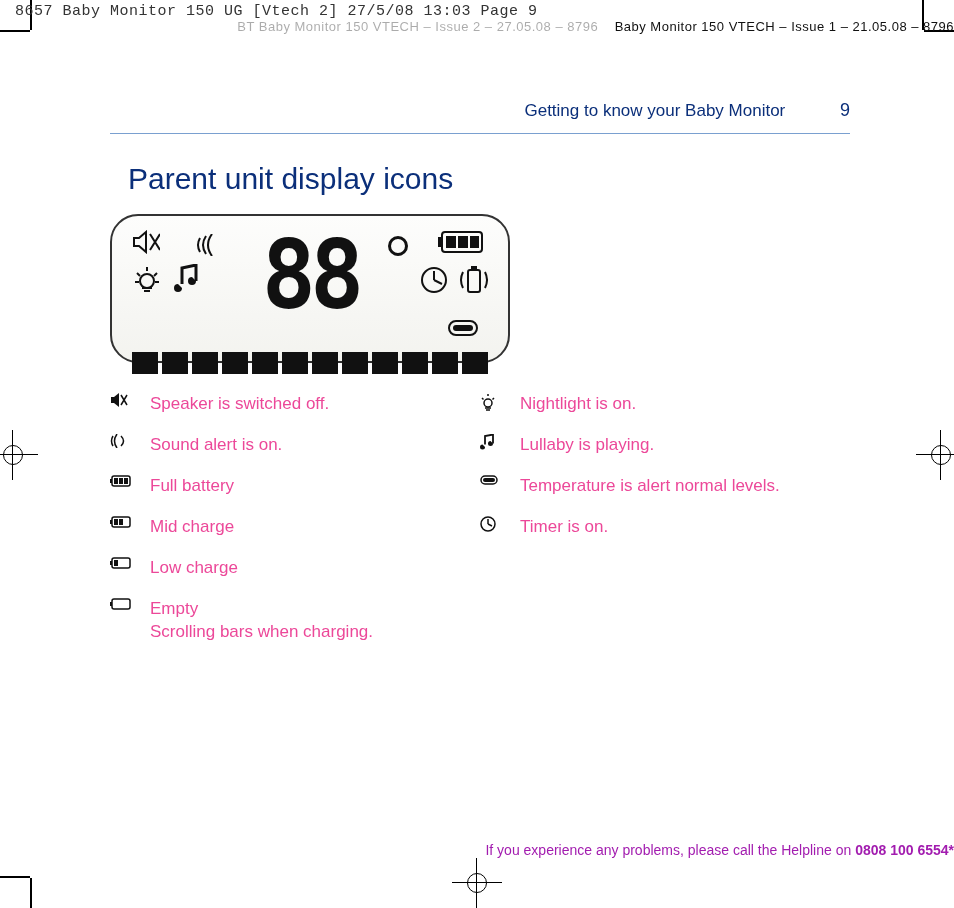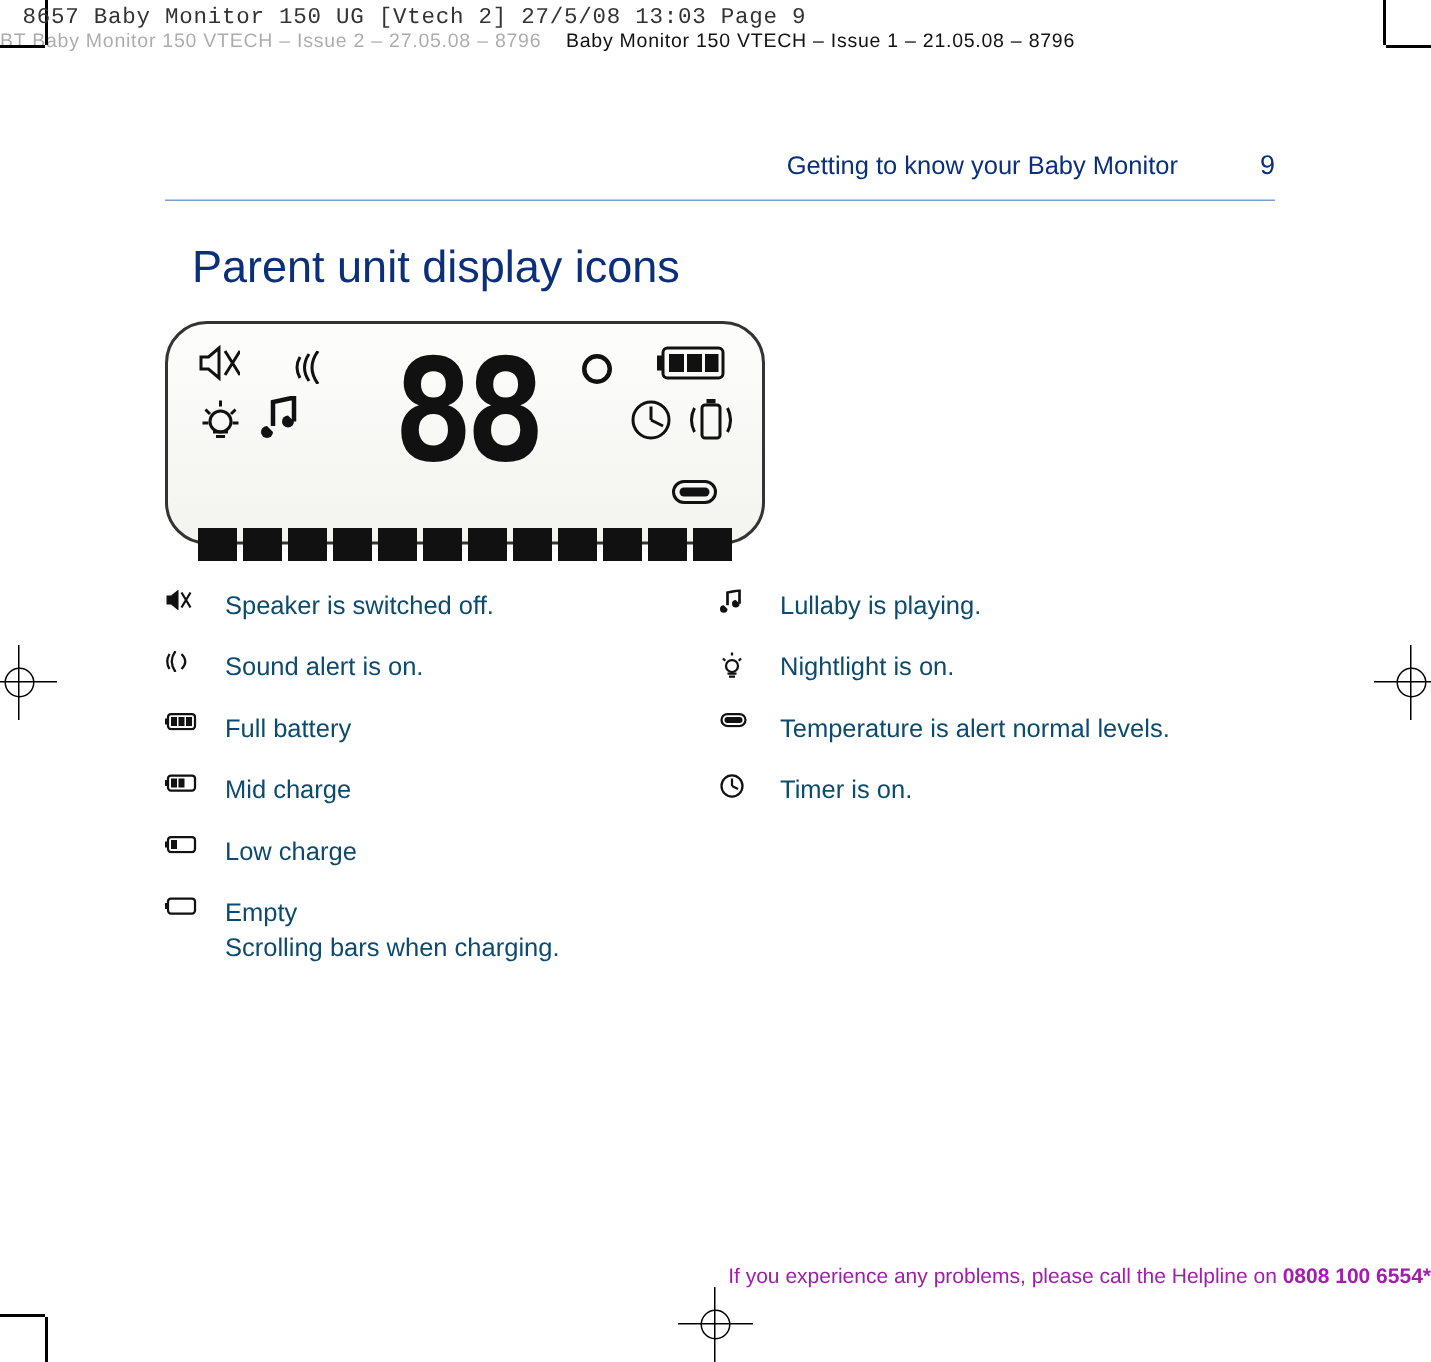--- a/index.html
+++ b/index.html
@@ -14,21 +14,21 @@
   }
   .mono { font-family: "Courier New", monospace; }
   .crop-mark { position: absolute; background: #000; }
   .top-bar {
     position: absolute;
     top: 3px; left: 0; right: 0;
     font-size: 15px;
     letter-spacing: 0.5px;
   }
   .top-bar .line1 { position: absolute; left: 15px; top: 0; }
-  .top-bar .line2 { position: absolute; left: 0; right:0; top: 16px; text-align:left; font-size:13px; color:#111; }
+  .top-bar .line2 { position: absolute; left: 0; right:0; top: 16px; text-align:right; font-size:13px; color:#111; }
   .page {
     position: absolute;
     left: 110px;
     top: 100px;
     width: 740px;
   }
   .running-head {
     color: #0b2f7a;
     font-size: 17px;
     text-align: right;
@@ -70,21 +70,21 @@
   .deg {
     position:absolute;
     top:6px; right:10px;
     width:14px; height:14px;
     border:3px solid #111;
     border-radius:50%;
   }
   .lcd-mid-icons { display:flex; align-items:center; justify-content:center; gap:18px; margin-top:-10px; height:36px; color:#111; }
   .bar-strip { display:flex; gap:4px; margin-top:6px; }
   .bar-strip span { flex:1; height:22px; background:#111; }
-  .legend { display:flex; font-size:17px; color:#0c4a6e; }
+  .legend { display:flex; font-size:17px; color:#ec4899; }
   .legend-col { flex:1; }
   .legend-row { display:flex; align-items:flex-start; gap:18px; margin-bottom:18px; line-height:1.35; }
   .legend-row .ico { width:22px; text-align:center; flex:none; color:#111; font-size:16px; }
   .footer-note {
     position:absolute;
     bottom:50px; left:0; right:0;
     text-align:right;
     color:#a21caf;
     font-size:14px;
   }
@@ -266,40 +266,40 @@
             </svg>
           </span>
         <span style="white-space:pre-line">Empty
 Scrolling bars when charging.</span>
       </div>
     </div>
 
     <div class="legend-col">
       <div class="legend-row">
         <span class="ico">
+            <svg width="16" height="18" viewBox="0 0 16 18">
+              <circle cx="8" cy="10" r="4" fill="none" stroke="#111" stroke-width="1.5"></circle>
+              <path d="M5 15h6M6 17h4" stroke="#111" stroke-width="1.5"></path>
+              <path d="M8 1v2M2 5l1.5 1.5M14 5l-1.5 1.5" stroke="#111" stroke-width="1.5"></path>
+            </svg>
+          </span>
+        <span>Nightlight is on.</span>
+      </div>
+      <div class="legend-row">
+        <span class="ico">
             <svg width="14" height="16" viewBox="0 0 14 16">
               <path d="M5 13a2.5 2.5 0 1 1-2.5-2.5" fill="#111"></path>
               <path d="M5 10.5V2l8-1.5v9" fill="none" stroke="#111" stroke-width="1.8"></path>
               <path d="M13 9.5a2.5 2.5 0 1 1-2.5-2.5" fill="#111"></path>
             </svg>
           </span>
         <span>Lullaby is playing.</span>
       </div>
       <div class="legend-row">
         <span class="ico">
-            <svg width="16" height="18" viewBox="0 0 16 18">
-              <circle cx="8" cy="10" r="4" fill="none" stroke="#111" stroke-width="1.5"></circle>
-              <path d="M5 15h6M6 17h4" stroke="#111" stroke-width="1.5"></path>
-              <path d="M8 1v2M2 5l1.5 1.5M14 5l-1.5 1.5" stroke="#111" stroke-width="1.5"></path>
-            </svg>
-          </span>
-        <span>Nightlight is on.</span>
-      </div>
-      <div class="legend-row">
-        <span class="ico">
             <svg width="18" height="10" viewBox="0 0 18 10">
               <rect x="1" y="1" width="16" height="8" rx="4" fill="none" stroke="#111" stroke-width="1.5"></rect>
               <rect x="3" y="3" width="12" height="4" rx="2" fill="#111"></rect>
             </svg>
           </span>
         <span>Temperature is alert normal levels.</span>
       </div>
       <div class="legend-row">
         <span class="ico">
             <svg width="16" height="16" viewBox="0 0 16 16">

